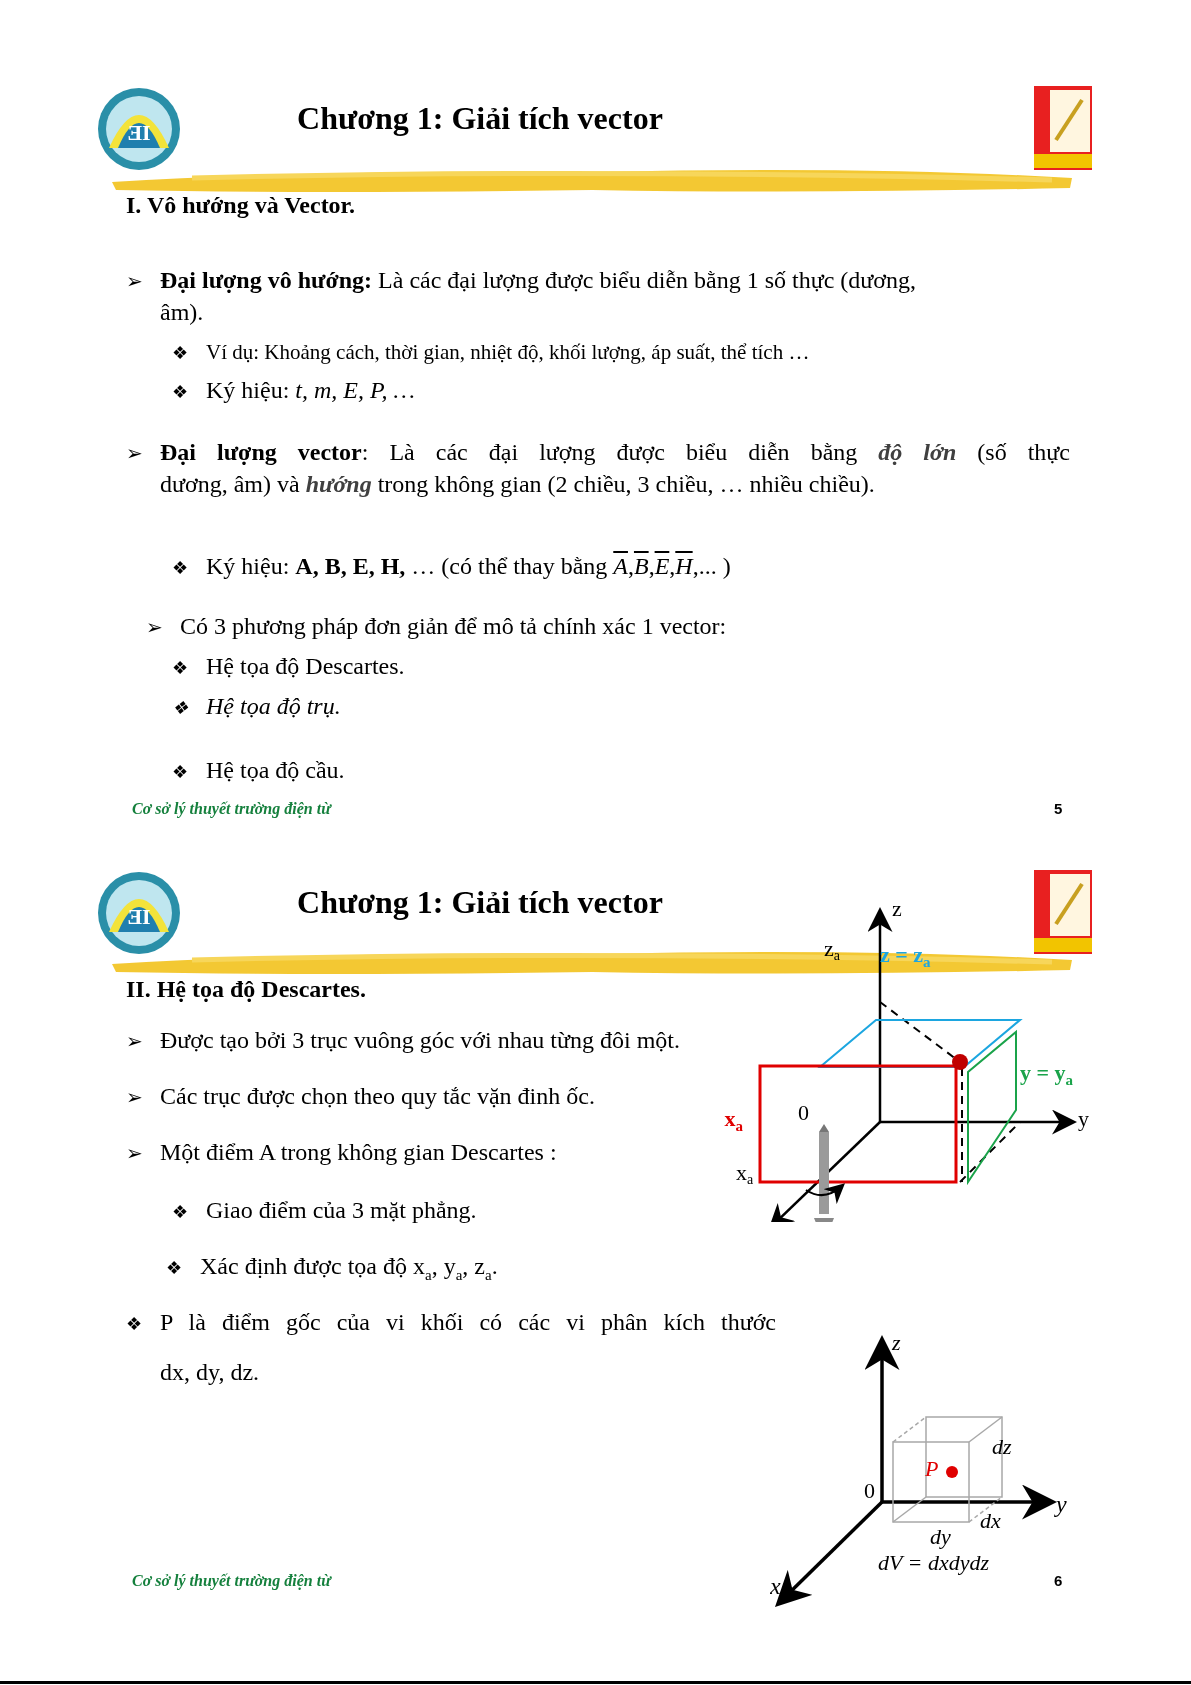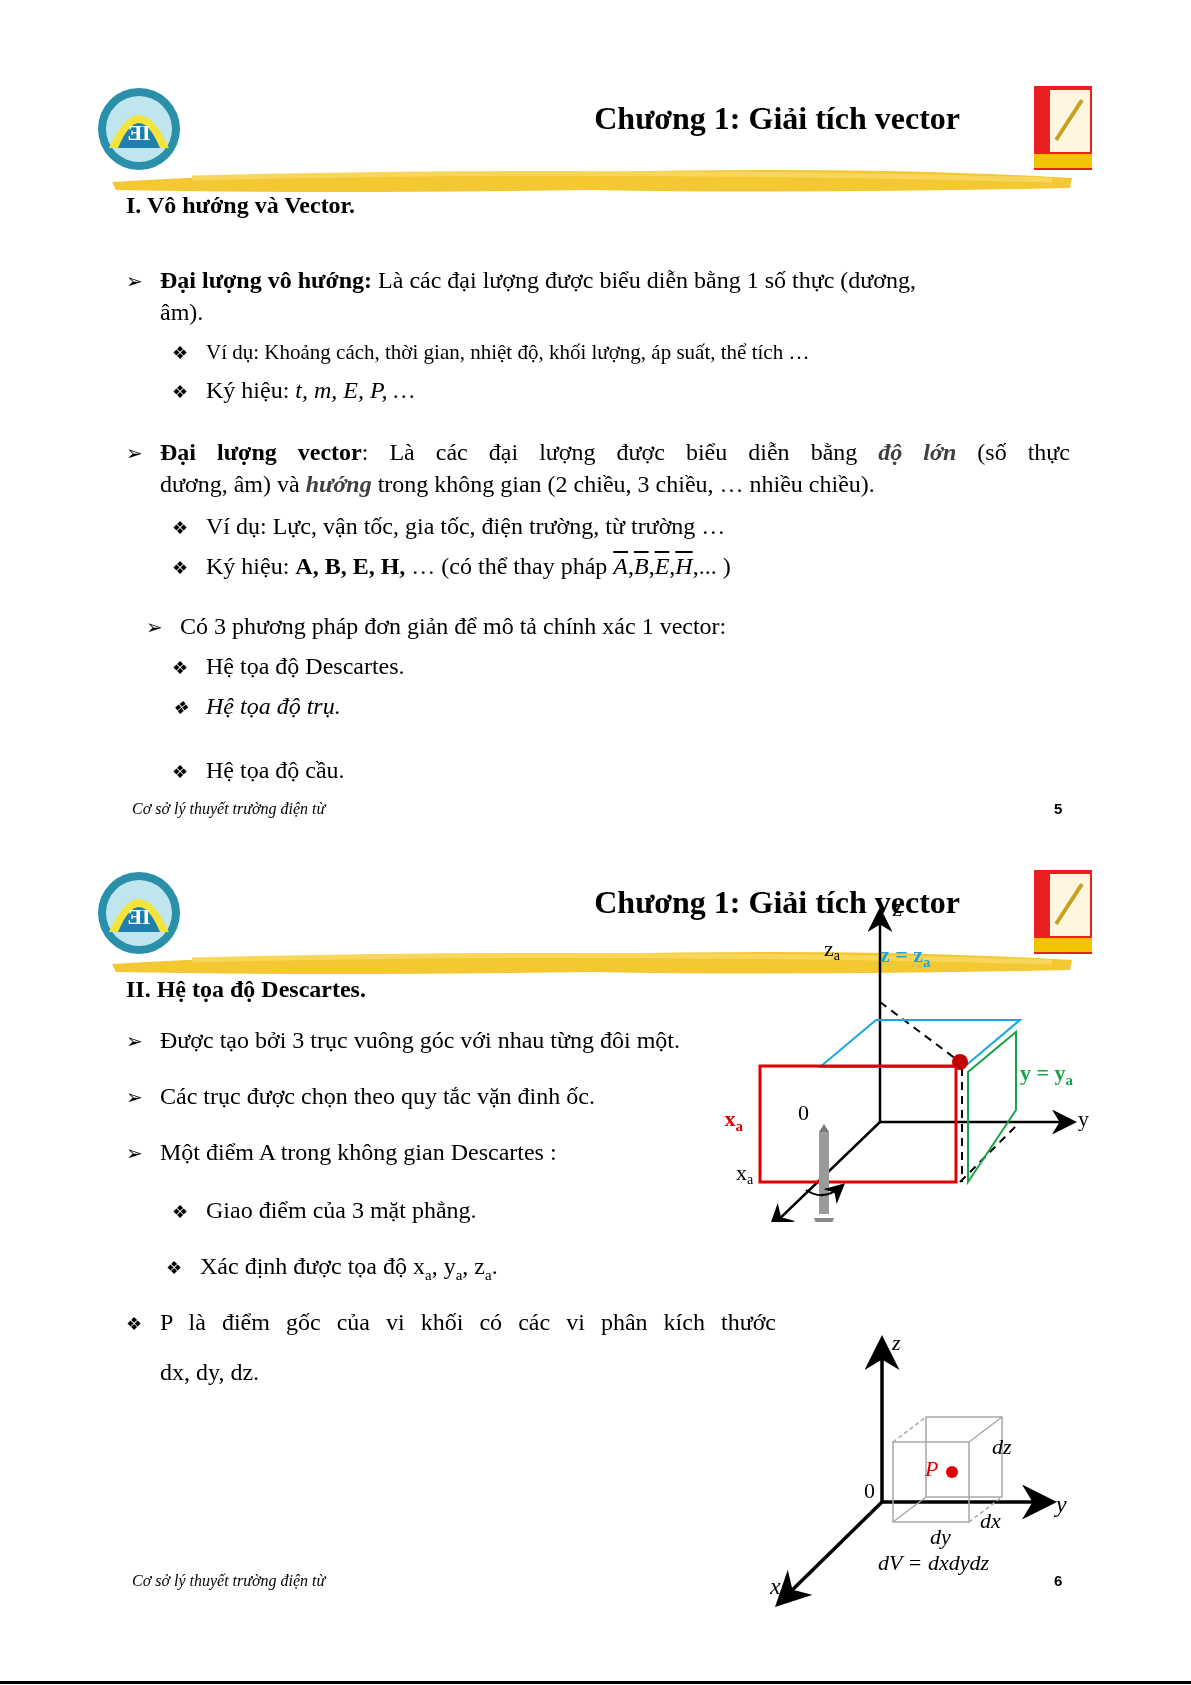--- a/index.html
+++ b/index.html
@@ -3,30 +3,30 @@
 <meta charset="utf-8">
 <style>
   html, body { margin:0; padding:0; background:#ffffff; }
   body { width:1191px; height:1685px; position:relative; overflow:hidden;
          font-family:"Liberation Serif", serif; color:#000; }
   .slide { position:absolute; left:0; width:1191px; }
   #slide1 { top:0; height:842px; }
   #slide2 { top:842px; height:842px; }
   .logo-left { position:absolute; left:96px; top:86px; width:86px; height:86px; }
   .logo-right { position:absolute; left:1034px; top:86px; width:58px; height:84px; }
-  .title { position:absolute; left:0; width:960px; top:100px; text-align:right;
+  .title { position:absolute; left:0; width:960px; top:100px; text-align:center;
            font-weight:bold; font-size:32px; }
   .brush { position:absolute; left:112px; top:160px; width:960px; height:36px; }
   .heading { position:absolute; left:126px; font-weight:bold; font-size:24px; }
   .line { position:absolute; font-size:24px; line-height:32px; white-space:nowrap; }
   .small { font-size:21px; }
   .arrow { display:inline-block; width:34px; font-size:20px; }
   .diamond { display:inline-block; width:34px; font-size:18px; }
-  .footer-left { position:absolute; left:132px; top:800px; font-style:italic; font-weight:normal;
-                 font-size:16px; color:#000000; }
+  .footer-left { position:absolute; left:132px; top:800px; font-style:italic; font-weight:bold;
+                 font-size:16px; color:#15803d; }
   .footer-right { position:absolute; left:1054px; top:800px; font-family:"Liberation Sans", sans-serif;
                   font-weight:bold; font-size:15px; }
   .red { color:#404040; }
   .b { font-weight:bold; }
   .i { font-style:italic;text-align:center; }
   .justify { text-align:justify; text-align-last:justify; }
   svg text { font-family:"Liberation Serif", serif; }
   .bottom-rule { position:absolute; left:0; top:1681px; width:1191px; height:3px; background:#000; }
 </style>
 </head>
@@ -64,25 +64,22 @@
   <div class="line" style="left:172px; top:374px;">
     <span class="diamond">❖</span><span>Ký hiệu: </span><span class="i">t, m, E, P, …</span>
   </div>
 
   <div class="line justify" style="left:126px; top:436px; width:944px;">
     <span class="arrow">➢</span><span class="b">Đại lượng vector</span><span>: Là các đại lượng được biểu diễn bằng </span><span class="b i red">độ lớn</span><span> (số thực</span>
   </div>
   <div class="line" style="left:160px; top:468px;">
     <span>dương, âm) và </span><span class="b i red">hướng</span><span> trong không gian (2 chiều, 3 chiều, … nhiều chiều).</span>
   </div>
-  <div class="line" style="left:172px; top:510px;">
-    <span class="diamond">❖</span><span>Ví dụ: Lực, vận tốc, gia tốc, điện trường, từ trường …</span>
-  </div>
   <div class="line" style="left:172px; top:550px;">
-    <span class="diamond">❖</span><span>Ký hiệu: </span><span class="b">A, B, E, H,</span><span> … (có thể thay pháp </span><span class="i" style="text-decoration:overline;">A</span>,<span class="i" style="text-decoration:overline;">B</span>,<span class="i" style="text-decoration:overline;">E</span>,<span class="i" style="text-decoration:overline;">H</span><span>,... )</span>
+    <span class="diamond">❖</span><span>Ký hiệu: </span><span class="b">A, B, E, H,</span><span> … (có thể thay bằng </span><span class="i" style="text-decoration:overline;">A</span>,<span class="i" style="text-decoration:overline;">B</span>,<span class="i" style="text-decoration:overline;">E</span>,<span class="i" style="text-decoration:overline;">H</span><span>,... )</span>
   </div>
 
   <div class="line" style="left:126px; top:610px;margin-left:20px;">
     <span class="arrow">➢</span><span>Có 3 phương pháp đơn giản để mô tả chính xác 1 vector:</span>
   </div>
   <div class="line" style="left:172px; top:650px;">
     <span class="diamond">❖</span><span>Hệ tọa độ Descartes.</span>
   </div>
   <div class="line" style="left:172px; top:690px;font-style:italic;">
     <span class="diamond">❖</span><span>Hệ tọa độ trụ.</span>

